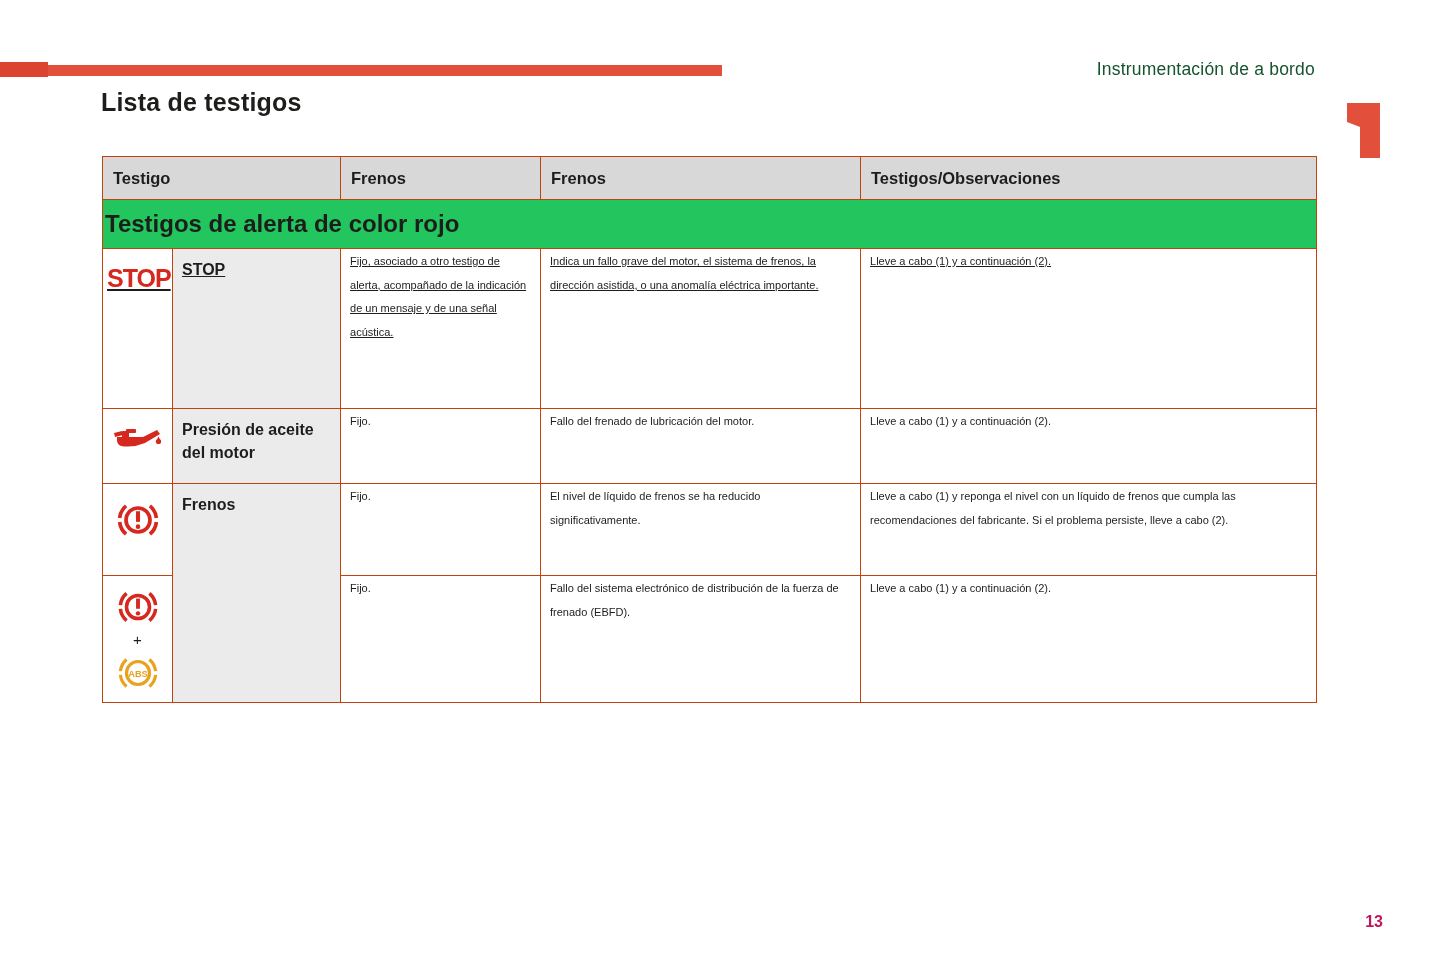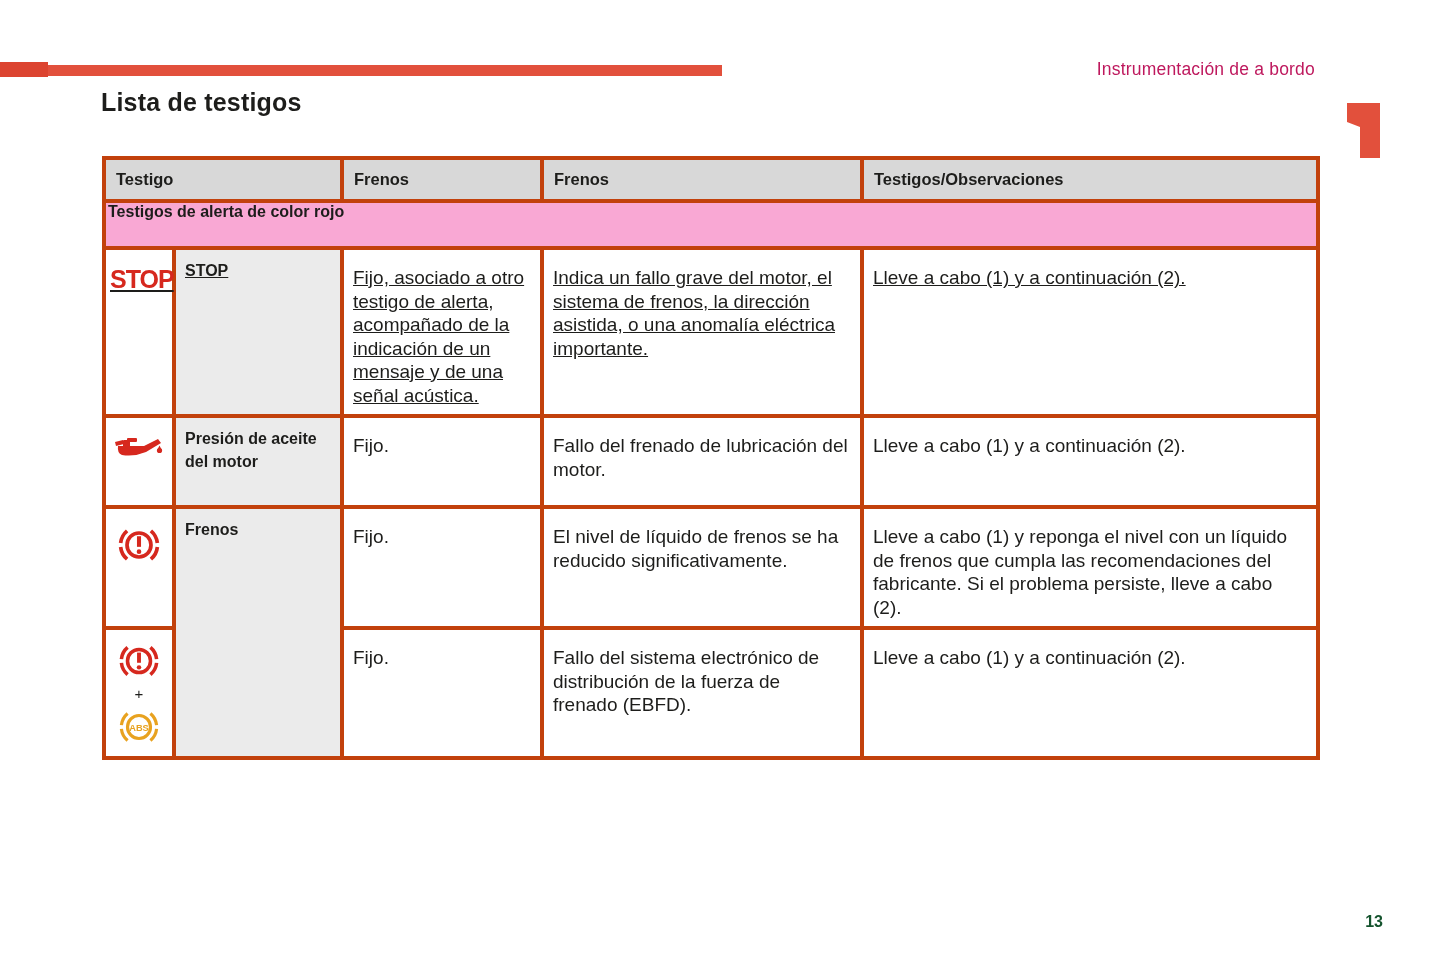--- a/index.html
+++ b/index.html
@@ -2,40 +2,40 @@
 <html><head>
 <meta charset="utf-8">
 <style>
   * { margin: 0; padding: 0; box-sizing: border-box; }
   html, body { width: 1445px; height: 977px; background: #ffffff; overflow: hidden; }
   body { font-family: "Liberation Sans", sans-serif; color: #1d1d1b; position: relative; }
 
   
   .accent-bar { position: absolute; left: 0; top: 65px; width: 722px; height: 11px; background: #e2503c; }
   .accent-bar-cap { position: absolute; left: 0; top: 62px; width: 48px; height: 15px; background: #dc4430; }
-  .running-header { position: absolute; top: 59px; right: 130px; font-size: 17.5px; color: #be185d; letter-spacing: 0.2px; }
+  .running-header { position: absolute; top: 59px; right: 130px; font-size: 17.5px; color: #14532d; letter-spacing: 0.2px; }
   .chapter-num { position: absolute; left: 1347px; top: 101px; width: 34px; height: 58px; }
   .page-title { position: absolute; left: 101px; top: 88px; font-size: 25px; font-weight: bold; letter-spacing: 0.2px; }
-  .page-number { position: absolute; right: 62px; top: 913px; font-size: 16px; font-weight: bold; color: #14532d; }
+  .page-number { position: absolute; right: 62px; top: 913px; font-size: 16px; font-weight: bold; color: #be185d; }
 
   
   .warn-table { position: absolute; left: 102px; top: 156px; border-collapse: collapse; table-layout: fixed; width: 1214px; }
-  .warn-table td, .warn-table th { border: 4px solid #c2410c; vertical-align: top; }
+  .warn-table td, .warn-table th { border: 1px solid #c2410c; vertical-align: top; }
   .warn-table th { background: #d8d8d8; text-align: left; vertical-align: middle; font-size: 16.5px; padding: 4px 10px 4px 10px; height: 43px; }
-  .section-row td { font-size: 16px; font-weight: bold; padding: 0 4px 10px 2px; height: 47px; background: #f9a8d4; }
-  .cell { font-size: 19px; line-height: 23.5px; padding: 16px 12px 7px 9px; background: #ffffff; }
+  .section-row td { font-size: 24px; font-weight: bold; padding: 10px 4px 10px 2px; height: 47px; background: #22c55e; }
+  .cell { font-size: 11px; line-height: 23.5px; padding: 1px 12px 7px 9px; background: #ffffff; }
   .name-cell { background: #ebebeb; font-weight: bold; font-size: 16px; line-height: 23px; padding: 9px 10px 7px 9px; }
   .icon-cell { background: #ffffff; text-align: center; padding: 12px 4px 6px 4px; }
 
   .stop-glyph { color: #d6281e; font-weight: bold; font-size: 25px; letter-spacing: -1px; margin-top: 3px; }
   .icon-stack { display: flex; flex-direction: column; align-items: center; gap: 2px; }
   .plus-glyph { font-size: 15px; line-height: 16px; color: #1d1d1b; }
   svg { display: block; margin: 0 auto; }
 
-  .r1 { height: 160px; text-decoration: underline; } .r2 { height: 91px; } .r3 { height: 92px; } .r4 { height: 127px; }
+  .r1 { height: 160px; text-decoration: underline; } .r2 { height: 75px; } .r3 { height: 92px; } .r4 { height: 127px; }
 </style>
 </head>
 <body>
 
 <div class="accent-bar"></div>
 <div class="accent-bar-cap"></div>
 <div class="running-header">Instrumentación de a bordo</div>
 
 <svg class="chapter-num" viewBox="0 0 34 58">
   <polygon points="0,2 33,2 33,57 13,57 13,26 0,21" fill="#e2503c"></polygon>

